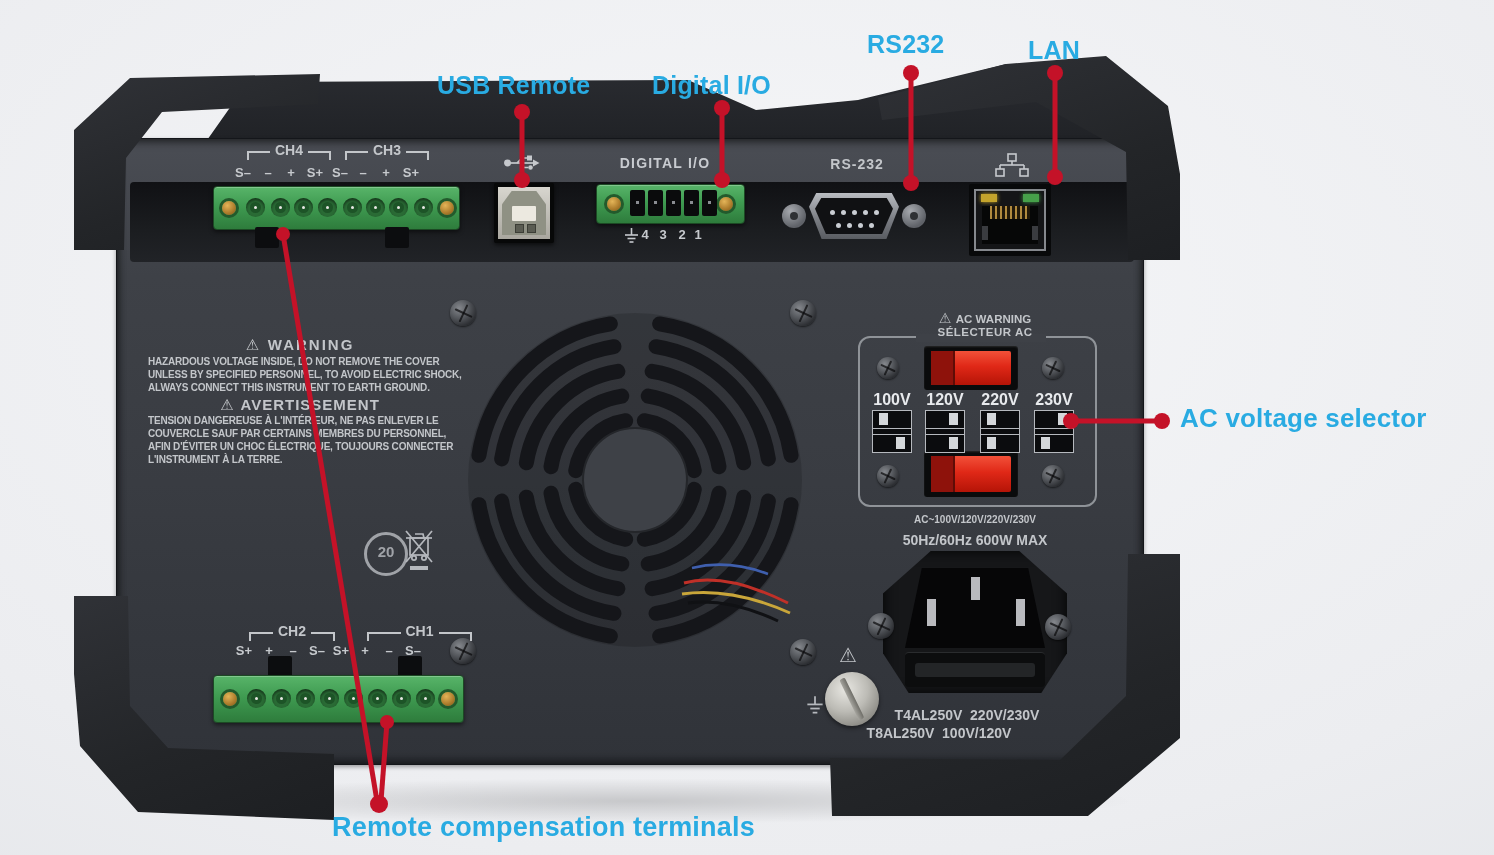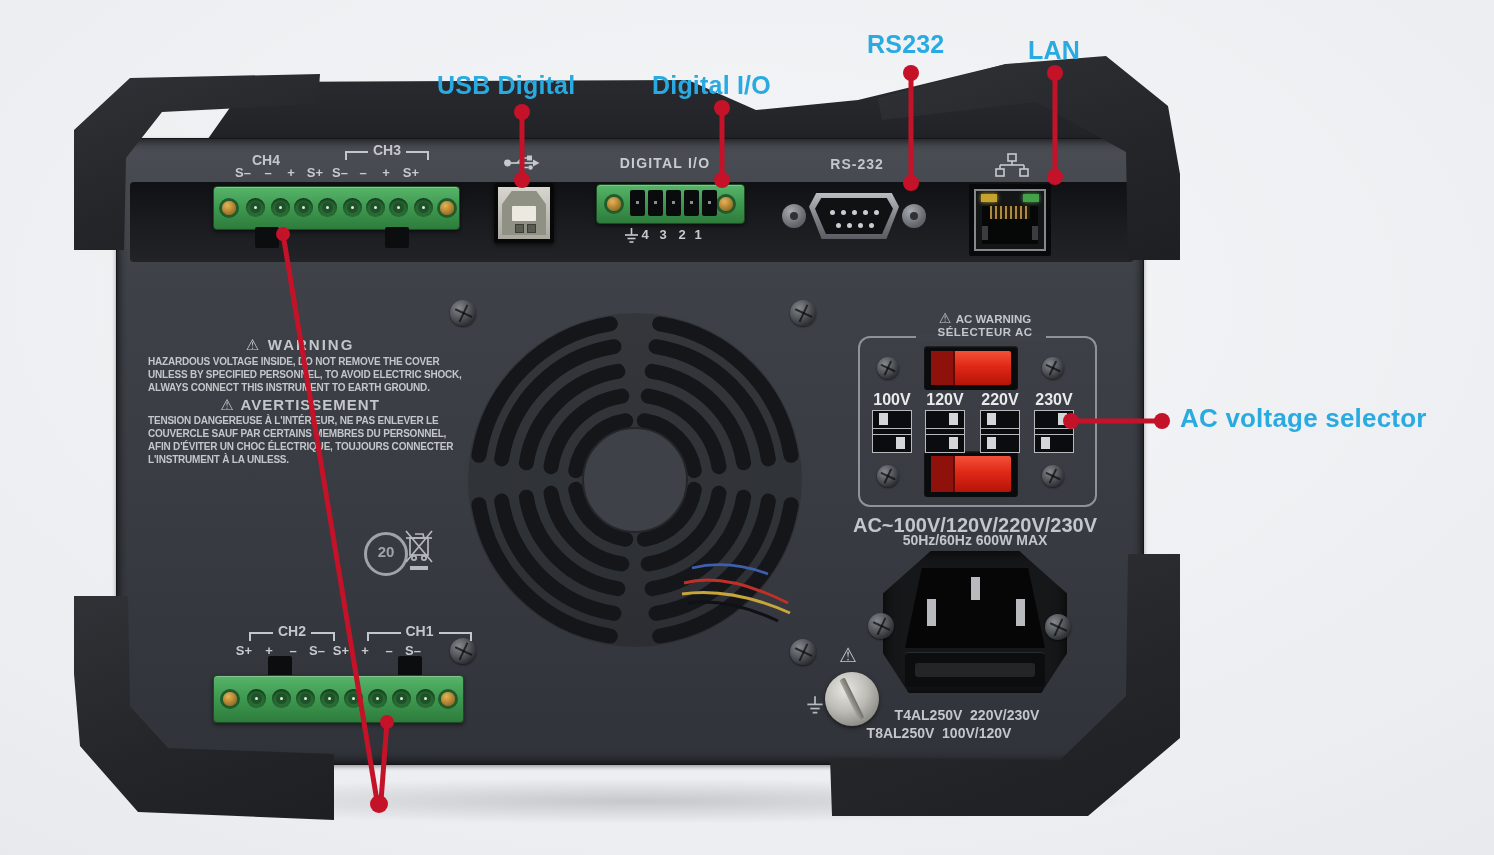--- a/index.html
+++ b/index.html
@@ -70,21 +70,21 @@
 <div id="stage">
 
   <div class="abs" style="left:130px;top:778px;width:1010px;height:46px;background:radial-gradient(ellipse at 50% 50%, rgba(0,0,0,.16), transparent 70%);"></div>
 
   <div class="abs" style="left:200px;top:60px;width:955px;height:83px;background:linear-gradient(180deg,#2b2d32,#202226);
               clip-path:polygon(5px 83px,48px 22px,488px 20px,556px 50px,658px 40px,806px 4px,906px 28px,952px 83px);"></div>
 
   <div class="abs" id="panel"></div>
   <div class="abs" id="recess"></div>
 
-  <div class="bracket" style="left:247px;top:146px;width:84px;flex-direction:column;">
+  <div class="bracket" style="left:247px;top:146px;width:84px;">
     <span class="tick"></span>
       <span class="bar"></span>
     <span class="blabel">CH4</span>
     <span class="bar"></span>
       <span class="tick"></span>
   </div>
   <div class="bracket" style="left:345px;top:146px;width:84px;">
     <span class="tick"></span>
       <span class="bar"></span>
     <span class="blabel">CH3</span>
@@ -270,21 +270,21 @@
     <div>UNLESS BY SPECIFIED PERSONNEL, TO AVOID ELECTRIC SHOCK,</div>
     <div>ALWAYS CONNECT THIS INSTRUMENT TO EARTH GROUND.</div>
   </div>
   <div class="abs ptxt ctr" style="left:160px;top:396px;width:280px;font-size:15px;letter-spacing:1px;">
     <span class="tri">⚠ </span><span>AVERTISSEMENT</span>
   </div>
   <div class="abs ptxt" style="left:148px;top:414px;width:336px;font-size:10px;line-height:13px;letter-spacing:-0.2px;">
     <div>TENSION DANGEREUSE À L'INTÉRIEUR, NE PAS ENLEVER LE</div>
     <div>COUVERCLE  SAUF PAR CERTAINS MEMBRES DU PERSONNEL,</div>
     <div>AFIN D'ÉVITER UN CHOC ÉLECTRIQUE, TOUJOURS CONNECTER</div>
-    <div>L'INSTRUMENT À LA UNLESS.</div>
+    <div>L'INSTRUMENT À LA TERRE.</div>
   </div>
 
   <div class="rohs" style="left:364px;top:532px;">
     <span>20</span>
   </div>
   <svg class="abs" style="left:403px;top:527px;" width="32" height="46" viewBox="0 0 32 46">
     <g stroke="#b5b8bd" stroke-width="1.7" fill="none">
       <rect x="7" y="11" width="18" height="17"></rect>
       <line x1="3" y1="11" x2="29" y2="11"></line>
       <polyline points="12,7 20,7 21,11"></polyline>
@@ -339,21 +339,21 @@
     <div class="vbox topm"></div>
       <div class="vmid"></div>
       <div class="vbox botm"></div>
     </div>
   <div class="vsel t-right b-left" style="left:1034px;top:410px;">
     <div class="vbox topm"></div>
       <div class="vmid"></div>
       <div class="vbox botm"></div>
     </div>
 
-  <div class="abs ptxt ctr" style="left:845px;top:514px;width:260px;font-size:20px;">AC~100V/120V/220V/230V</div>
+  <div class="abs ptxt ctr" style="left:845px;top:514px;width:260px;font-size:10px;">AC~100V/120V/220V/230V</div>
   <div class="abs ptxt ctr" style="left:845px;top:532px;width:260px;font-size:14px;">50Hz/60Hz 600W MAX</div>
 
   <div class="abs" style="left:883px;top:551px;width:184px;height:142px;background:#161719;
               clip-path:polygon(26% 0,74% 0,100% 30%,100% 72%,86% 100%,14% 100%,0 72%,0 30%);
               box-shadow:inset 0 0 14px rgba(0,0,0,.9);">
     <div class="abs" style="left:22px;top:17px;width:140px;height:80px;background:#060607;clip-path:polygon(12% 0,88% 0,100% 100%,0 100%);"></div>
     <div class="abs" style="left:88px;top:26px;width:9px;height:23px;background:#b9babe;"></div>
     <div class="abs" style="left:44px;top:48px;width:9px;height:27px;background:#b9babe;"></div>
     <div class="abs" style="left:133px;top:48px;width:9px;height:27px;background:#b9babe;"></div>
     <div class="abs" style="left:22px;top:101px;width:140px;height:34px;background:#0c0d0e;border-radius:4px;border-top:1px solid #2a2c2e;">
@@ -467,19 +467,20 @@
         <circle cx="1071" cy="421" r="8" stroke="none"></circle>
         <circle cx="1162" cy="421" r="8" stroke="none"></circle>
       <line x1="283" y1="234" x2="377" y2="801"></line>
         <circle cx="283" cy="234" r="7" stroke="none"></circle>
       <line x1="387" y1="722" x2="381" y2="801"></line>
         <circle cx="387" cy="722" r="7" stroke="none"></circle>
       <circle cx="379" cy="804" r="9" stroke="none"></circle>
     </g>
   </svg>
 
-  <div class="callout" style="left:437px;top:71px;">USB Digital</div>
+  <div class="callout" style="left:437px;top:71px;">USB Remote</div>
   <div class="callout" style="left:652px;top:71px;">Digital I/O</div>
   <div class="callout" style="left:867px;top:30px;">RS232</div>
   <div class="callout" style="left:1028px;top:36px;">LAN</div>
   <div class="callout" style="left:1180px;top:403px;font-size:26px;">AC voltage selector</div>
+  <div class="callout" style="left:332px;top:812px;font-size:27px;">Remote compensation terminals</div>
 
 </div>
 
 </body></html>

